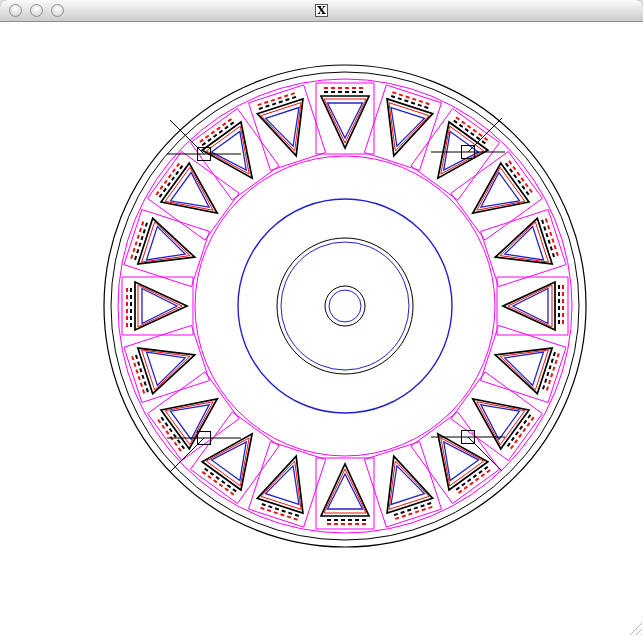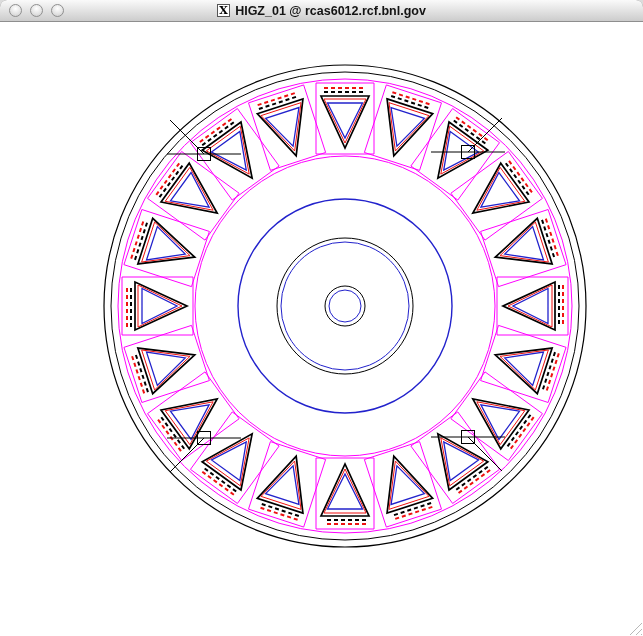--- a/index.html
+++ b/index.html
@@ -62,21 +62,20 @@
 
 <div class="window">
   <div class="titlebar">
     <div class="lights">
       <span class="light"></span>
       <span class="light"></span>
       <span class="light"></span>
     </div>
     <div class="title">
       <span class="xicon">X</span>
-      <span>HIGZ_01 @ rcas6012.rcf.bnl.gov</span>
     </div>
   </div>
   <div class="canvas" style="background: rgb(255, 255, 255);">
     <svg id="drawing" width="643" height="614" viewBox="0 0 643 614">
         <circle cx="345" cy="284" r="241" fill="none" stroke="#000000" stroke-width="1.2"></circle>
         <circle cx="345" cy="284" r="234" fill="none" stroke="#000000" stroke-width="1"></circle>
         <circle cx="345" cy="284" r="227" fill="none" stroke="#ff00ff" stroke-width="1"></circle>
         <circle cx="345" cy="284" r="150" fill="none" stroke="#ff00ff" stroke-width="1"></circle>
         <circle cx="345" cy="284" r="107" fill="none" stroke="#2222cc" stroke-width="1.4"></circle>
         <circle cx="345" cy="284" r="68" fill="none" stroke="#000000" stroke-width="1"></circle>

